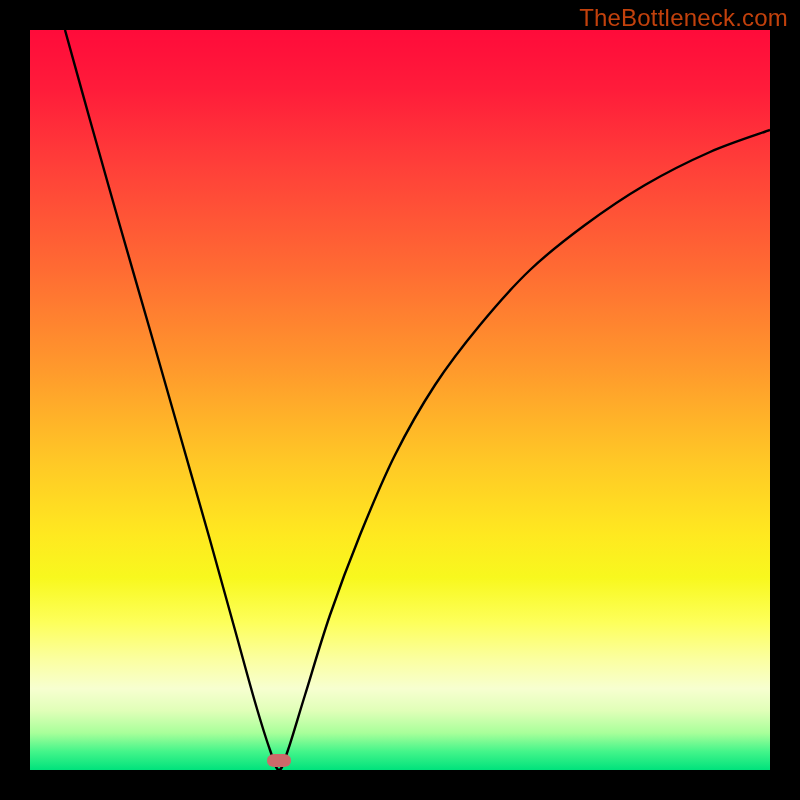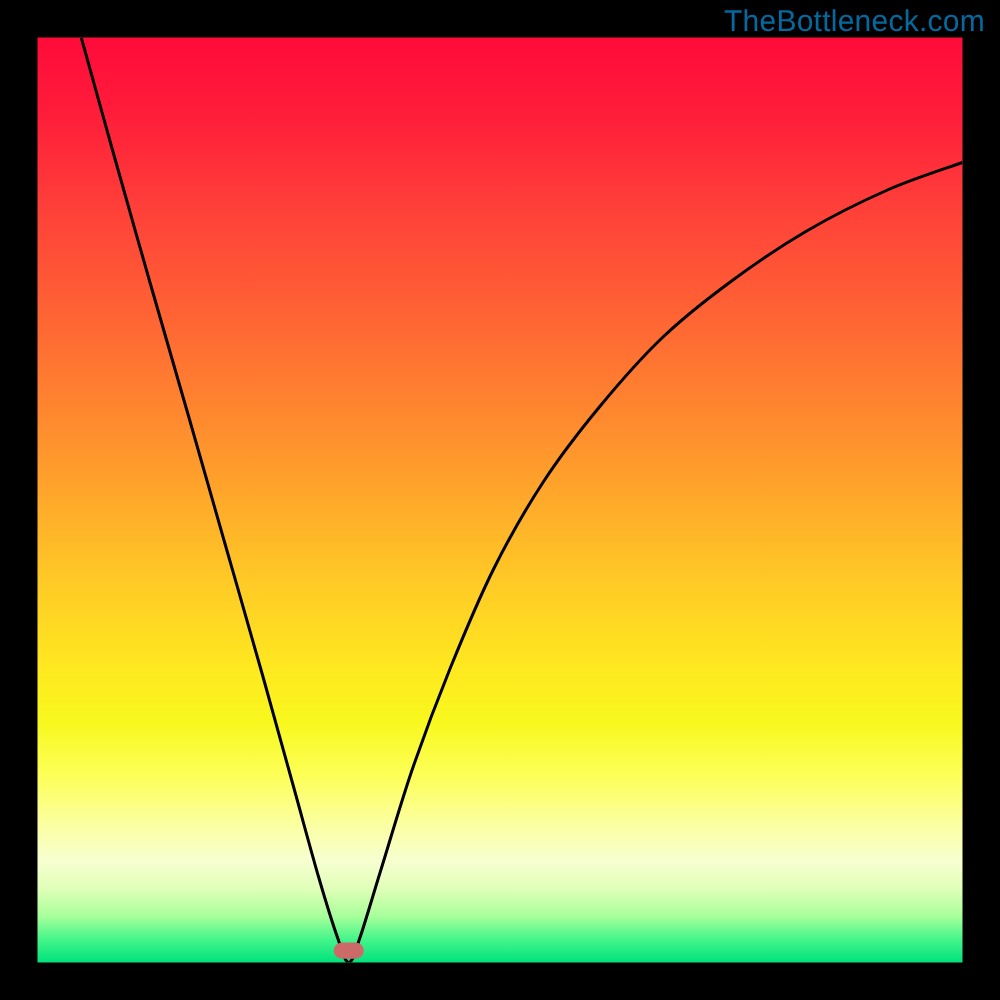--- a/index.html
+++ b/index.html
@@ -48,21 +48,21 @@
     height: 13px;
     border-radius: 7px / 6px;
     background: #cc6a6a;
     left: 237px;
     bottom: 3px;
   }
   .watermark {
     position: absolute;
     top: 4px;
     right: 12px;
-    color: #0369a1;
+    color: #c2410c;
     font-size: 24px;
     font-weight: 500;
     letter-spacing: 0.2px;
   }
 </style>
 </head>
 <body>
 
 <div class="frame">
   <svg class="curve" viewBox="0 0 740 740" preserveAspectRatio="none">

